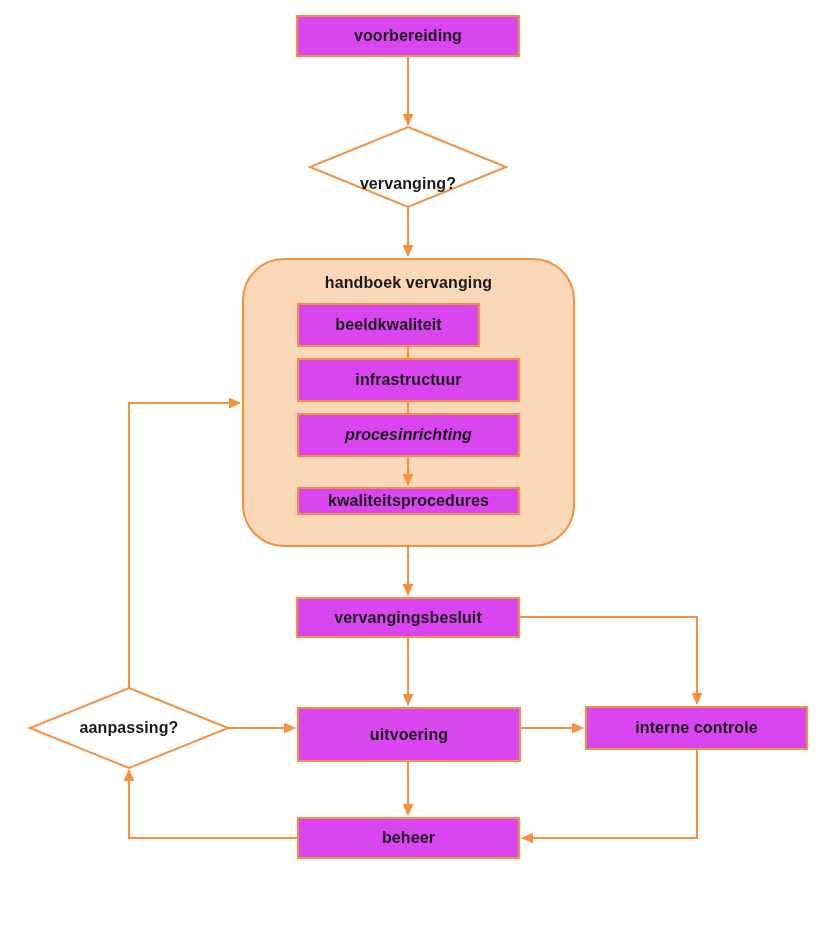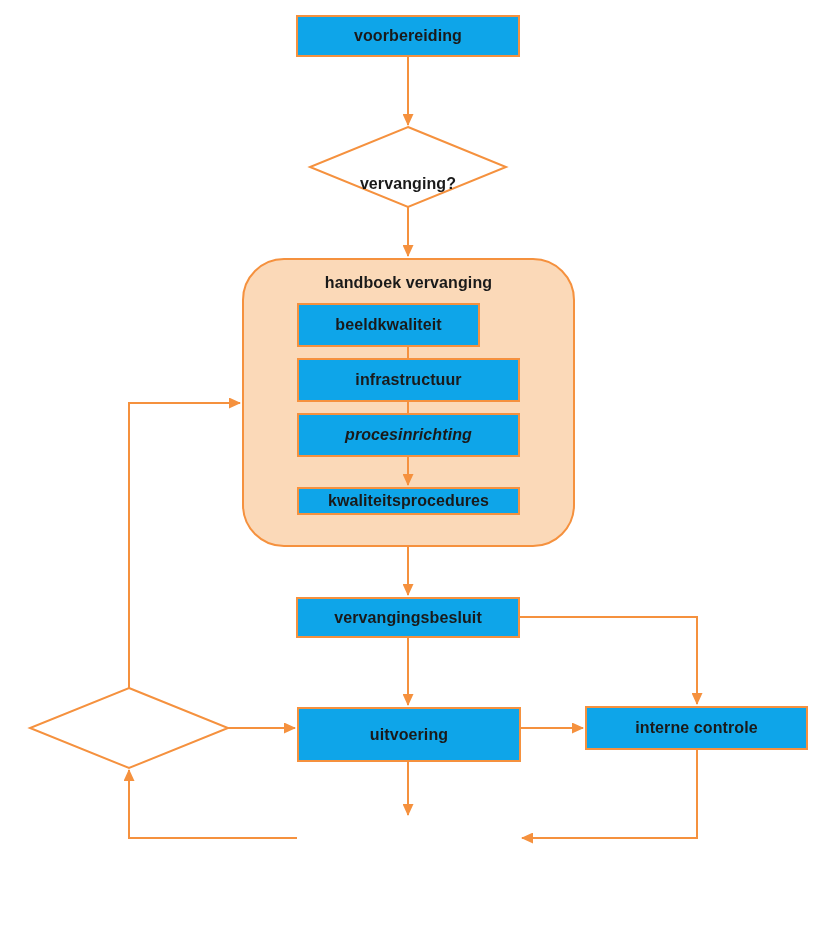--- a/index.html
+++ b/index.html
@@ -49,21 +49,21 @@
     justify-content: center;
     text-align: center;
     font-weight: 700;
     font-size: 16px;
     color: #1a1a1a;
     letter-spacing: 0.1px;
     box-sizing: border-box;
     position: absolute;
   }
   .node {
-    background: #0ea5e9;
+    background: #d946ef;
     border: 2px solid #F5913E;
     z-index: 3;
   }
   .label-layer {
     background: transparent;
     z-index: 4;
   }
   .container-title {
     left: 242px;
     top: 268px;
@@ -119,16 +119,18 @@
   </svg>
 
   <div class="node n-voorbereiding">voorbereiding</div>
   <div class="node n-beeldkwaliteit">beeldkwaliteit</div>
   <div class="node n-infrastructuur">infrastructuur</div>
   <div class="node n-procesinrichting">procesinrichting</div>
   <div class="node n-kwaliteitsprocedures">kwaliteitsprocedures</div>
   <div class="node n-vervangingsbesluit">vervangingsbesluit</div>
   <div class="node n-uitvoering">uitvoering</div>
   <div class="node n-interne-controle">interne controle</div>
+  <div class="node n-beheer">beheer</div>
 
   <div class="label-layer l-vervanging">vervanging?</div>
+  <div class="label-layer l-aanpassing">aanpassing?</div>
 
 </div>
 
 </body></html>

